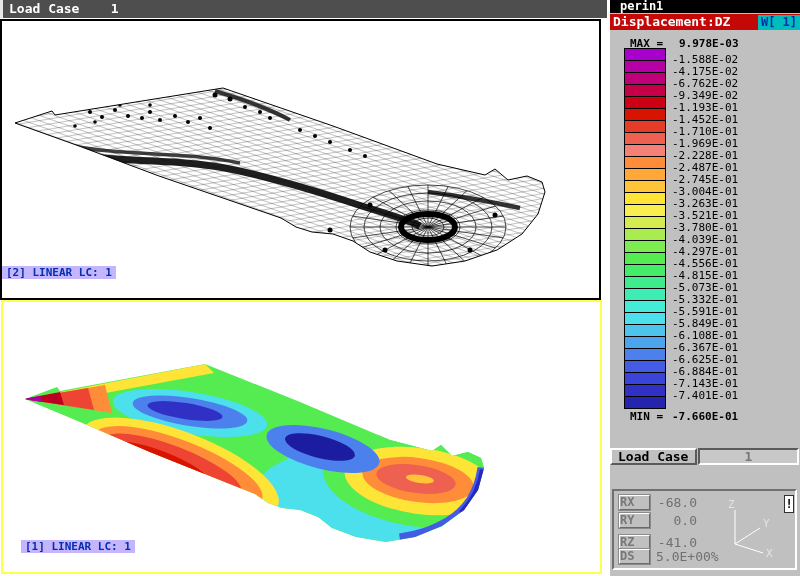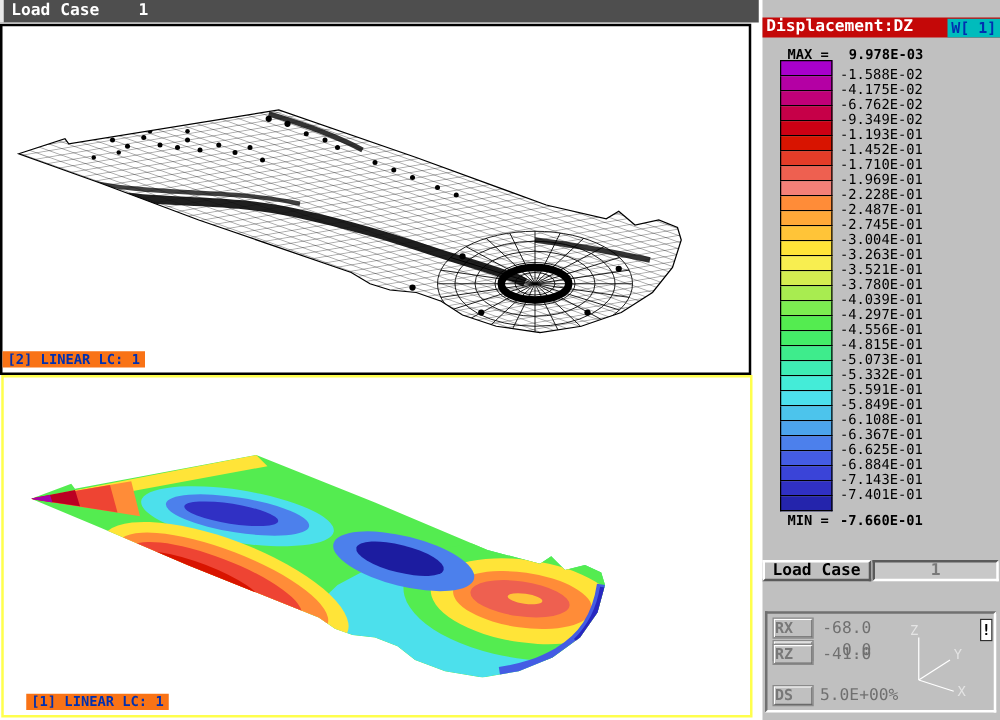--- a/index.html
+++ b/index.html
@@ -7,21 +7,21 @@
   .screen{position:relative;width:800px;height:576px;background:#fff;overflow:hidden;
           font-family:"DejaVu Sans Mono",monospace;}
   
   .titlebar{position:absolute;left:0;top:0;width:607px;height:18px;background:#4e4e4e;
             border-left:3px solid #e8e8e8;color:#fff;font-weight:bold;font-size:13px;
             line-height:17px;padding-left:6px;white-space:pre;}
   
   .vp2{position:absolute;left:0;top:19px;width:601px;height:281px;background:#fff;border:2px solid #000;}
   .vp1{position:absolute;left:1px;top:300px;width:601px;height:274px;background:#fff;border:2px solid #ffff4d;}
   .vp svg{display:block;}
-  .vplabel{position:absolute;left:0;bottom:4px;background:#f97316;color:#0030b0;
+  .vplabel{position:absolute;left:0;bottom:19px;background:#c4b5fd;color:#0030b0;
            font-size:11px;font-weight:bold;line-height:13px;padding:0 4px;white-space:pre;}
   
   .rpanel{position:absolute;left:610px;top:0;width:190px;height:576px;background:#c0c0c0;}
   .pname{position:absolute;left:0;top:0;width:190px;height:13px;background:#000;color:#fff;
          font-size:12px;font-weight:bold;line-height:13px;padding-left:10px;}
   .resbar{position:absolute;left:0;top:14px;width:190px;height:16px;background:#c40808;}
   .resbar .rlabel{color:#fff;font-size:13px;font-weight:bold;line-height:16px;padding-left:3px;}
   .wbadge{position:absolute;right:0;top:1px;width:42px;height:15px;background:#00bcbc;color:#0030b0;
           font-size:12px;font-weight:bold;line-height:15px;text-align:center;white-space:pre;}
   .lrow{position:absolute;font-size:11px;font-weight:bold;color:#000;white-space:pre;}
@@ -204,20 +204,21 @@
 
         <path d="M484,468 C480,495 468,512 448,524 C432,533 420,537 400,540" stroke="#445ce4" stroke-width="13" fill="none"></path>
         <path d="M484,470 C481,488 474,502 462,514" stroke="#2828c0" stroke-width="8" fill="none"></path>
         <ellipse cx="502" cy="461" rx="16" ry="10" fill="#4c80ec" transform="rotate(20 502 461)"></ellipse>
       </g>
     </svg>
     <div class="vplabel" style="left:2px;margin-left:16px;">[1] LINEAR LC: 1</div>
   </div>
 
   <div class="rpanel">
+    <div class="pname">perin1</div>
     <div class="resbar">
       <div class="rlabel">Displacement:DZ</div>
       <div class="wbadge">W[ 1]</div>
     </div>
 
     <div class="lrow maxlab">MAX =</div>
     <div class="lrow maxval">9.978E-03</div>
     <div id="swatches">
         <div class="sw" style="background: rgb(168, 0, 204);"></div>
         <div class="sw" style="background: rgb(180, 0, 164);"></div>
@@ -290,21 +291,21 @@
     <div class="vpanel">
       <div id="vrows">
           <div class="vrow" style="top: 4px;">
             <div class="vlabel">RX</div>
             <div class="vval">-68.0</div>
           </div>
           <div class="vrow" style="top: 22px;">
             <div class="vlabel">RY</div>
             <div class="vval">0.0</div>
           </div>
-          <div class="vrow" style="top: 25px;">
+          <div class="vrow" style="top: 44px;">
             <div class="vlabel">RZ</div>
             <div class="vval">-41.0</div>
           </div>
           <div class="vrow" style="top: 58px;">
             <div class="vlabel">DS</div>
             <div class="vval wide">5.0E+00%</div>
           </div>
         </div>
       <svg class="triad" width="62" height="70" viewBox="0 0 62 70">
         <g stroke="#fff" stroke-width="1">

